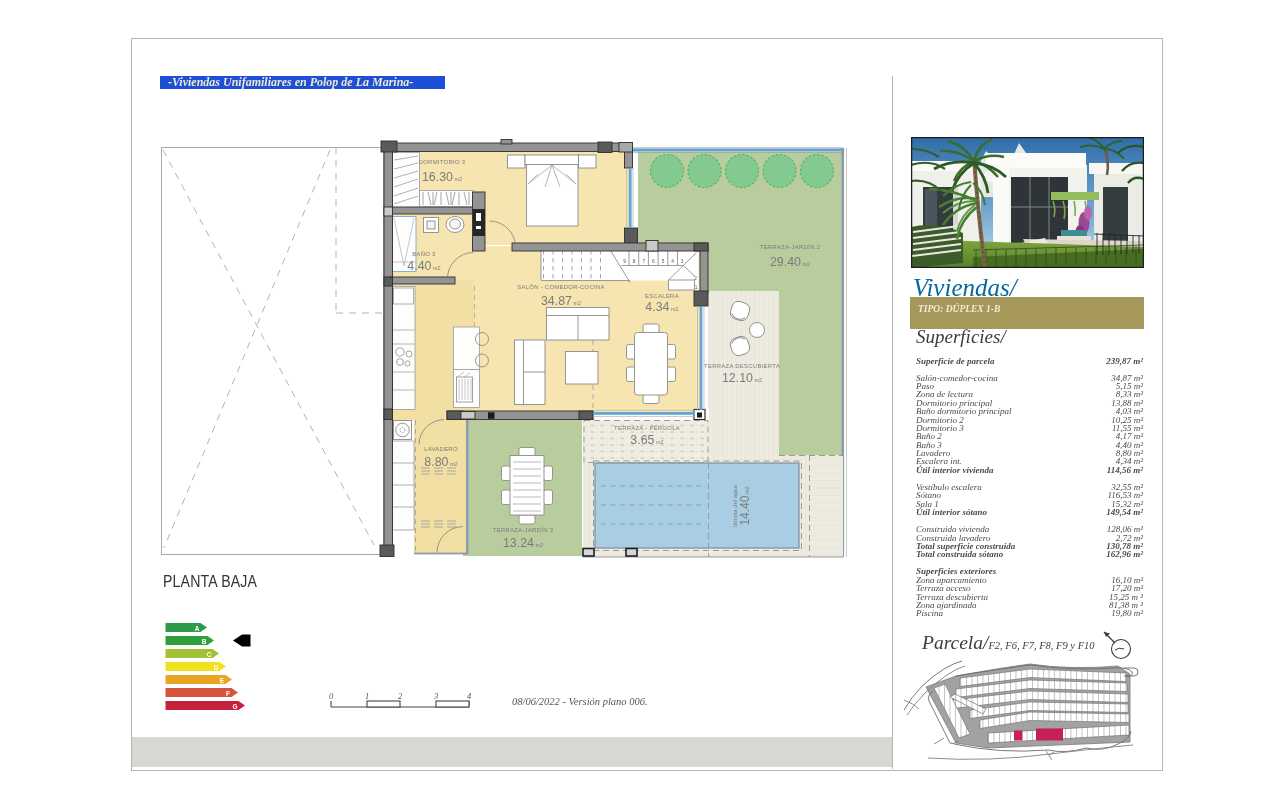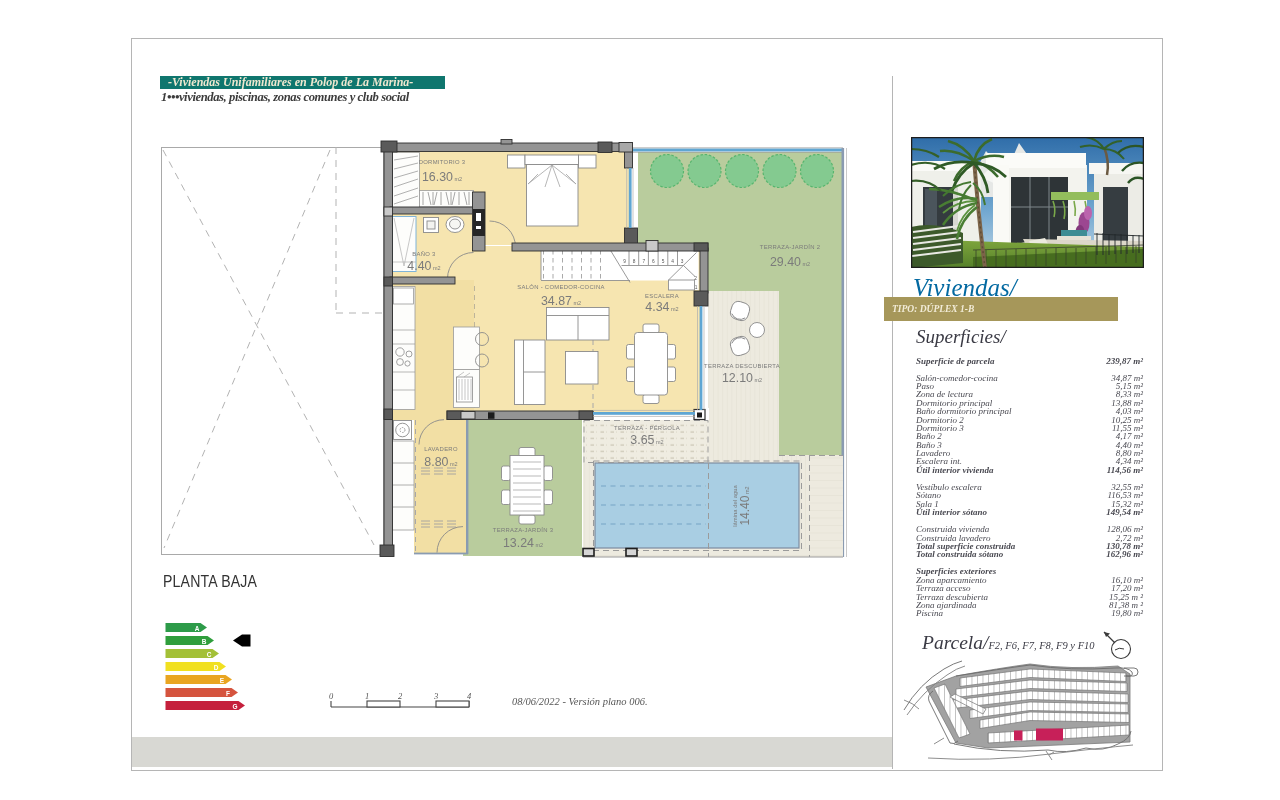--- a/index.html
+++ b/index.html
@@ -11,23 +11,22 @@
   #table .b{font-weight:bold;}
 </style>
 </head>
 <body>
 <div id="canvas">
 
 <div class="abs" style="left:131px;top:38px;width:1030px;height:731px;border:1px solid #b5b5b5;"></div>
 
 <div class="abs" style="left:892px;top:76px;width:1px;height:693px;background:#b5b5b5;"></div>
 
-<div class="abs ser" style="left:160px;top:76px;width:285px;height:13px;background:#0f766e;color:#efe8d0;font-style:italic;font-weight:bold;font-size:12px;line-height:13px;padding-left:8px;box-sizing:border-box;white-space:nowrap;">-Viviendas Unifamiliares en Polop de La Marina-</div>
-
-<div class="abs ser" style="left:161px;top:90px;width:400px;height:16px;color:#3c3c3c;font-style:italic;font-weight:bold;font-size:12.6px;letter-spacing:-0.4px;white-space:nowrap;">1•••viviendas, piscinas, zonas comunes y club social</div>
+<div class="abs ser" style="left:160px;top:76px;width:285px;height:13px;background:#1d4ed8;color:#efe8d0;font-style:italic;font-weight:bold;font-size:12px;line-height:13px;padding-left:8px;box-sizing:border-box;white-space:nowrap;">-Viviendas Unifamiliares en Polop de La Marina-</div>
+
 
 <svg class="abs" style="left:0;top:0;" width="1280" height="800" viewBox="0 0 1280 800">
 <defs>
 <pattern id="pav" width="4.6" height="60" patternUnits="userSpaceOnUse">
 <rect width="4.6" height="60" fill="#edeadf"></rect>
           <line x1="0" y1="0" x2="0" y2="60" stroke="#dcd8ca" stroke-width="0.7"></line>
 </pattern>
 <pattern id="pavh" width="60" height="7.5" patternUnits="userSpaceOnUse">
 <rect width="60" height="7.5" fill="#edeadf"></rect>
           <line x1="0" y1="0" x2="60" y2="0" stroke="#dcd8ca" stroke-width="0.7"></line>
@@ -624,21 +623,21 @@
 <path d="M233,10 q-16,-4 -26,6"></path>
 <path d="M233,26 q-14,-2 -22,8"></path>
 <path d="M233,42 q-10,-4 -16,4"></path>
 </g>
 
 <rect x="0.5" y="0.5" width="232" height="130" fill="none" stroke="#1d1d1d" stroke-width="1.5"></rect>
 </svg>
 
 <div class="abs ser" style="left:913px;top:274px;font-style:italic;font-size:25px;color:#0369a1;">Viviendas/</div>
 
-<div class="abs ser" style="left:884px;top:297px;width:234px;height:24px;background:#a6975a;color:#f2ecd8;font-style:italic;font-weight:bold;font-size:9.5px;line-height:25px;padding-left:8px;box-sizing:border-box;">TIPO: DÚPLEX 1-B</div>
+<div class="abs ser" style="left:910px;top:297px;width:234px;height:32px;background:#a6975a;color:#f2ecd8;font-style:italic;font-weight:bold;font-size:9.5px;line-height:25px;padding-left:8px;box-sizing:border-box;">TIPO: DÚPLEX 1-B</div>
 
 <div class="abs ser" style="left:916px;top:326px;font-style:italic;font-size:19px;color:#3a3a44;">Superficies/</div>
 
 <div class="abs ser" id="table" style="left:916px;top:356.5px;width:227px;font-style:italic;font-size:9px;color:#4a4a52;">
 
 <div class="r b">
         <span>Superficie de parcela</span>
         <span>239,87 m²</span>
       </div>
 <div class="sp"></div>

